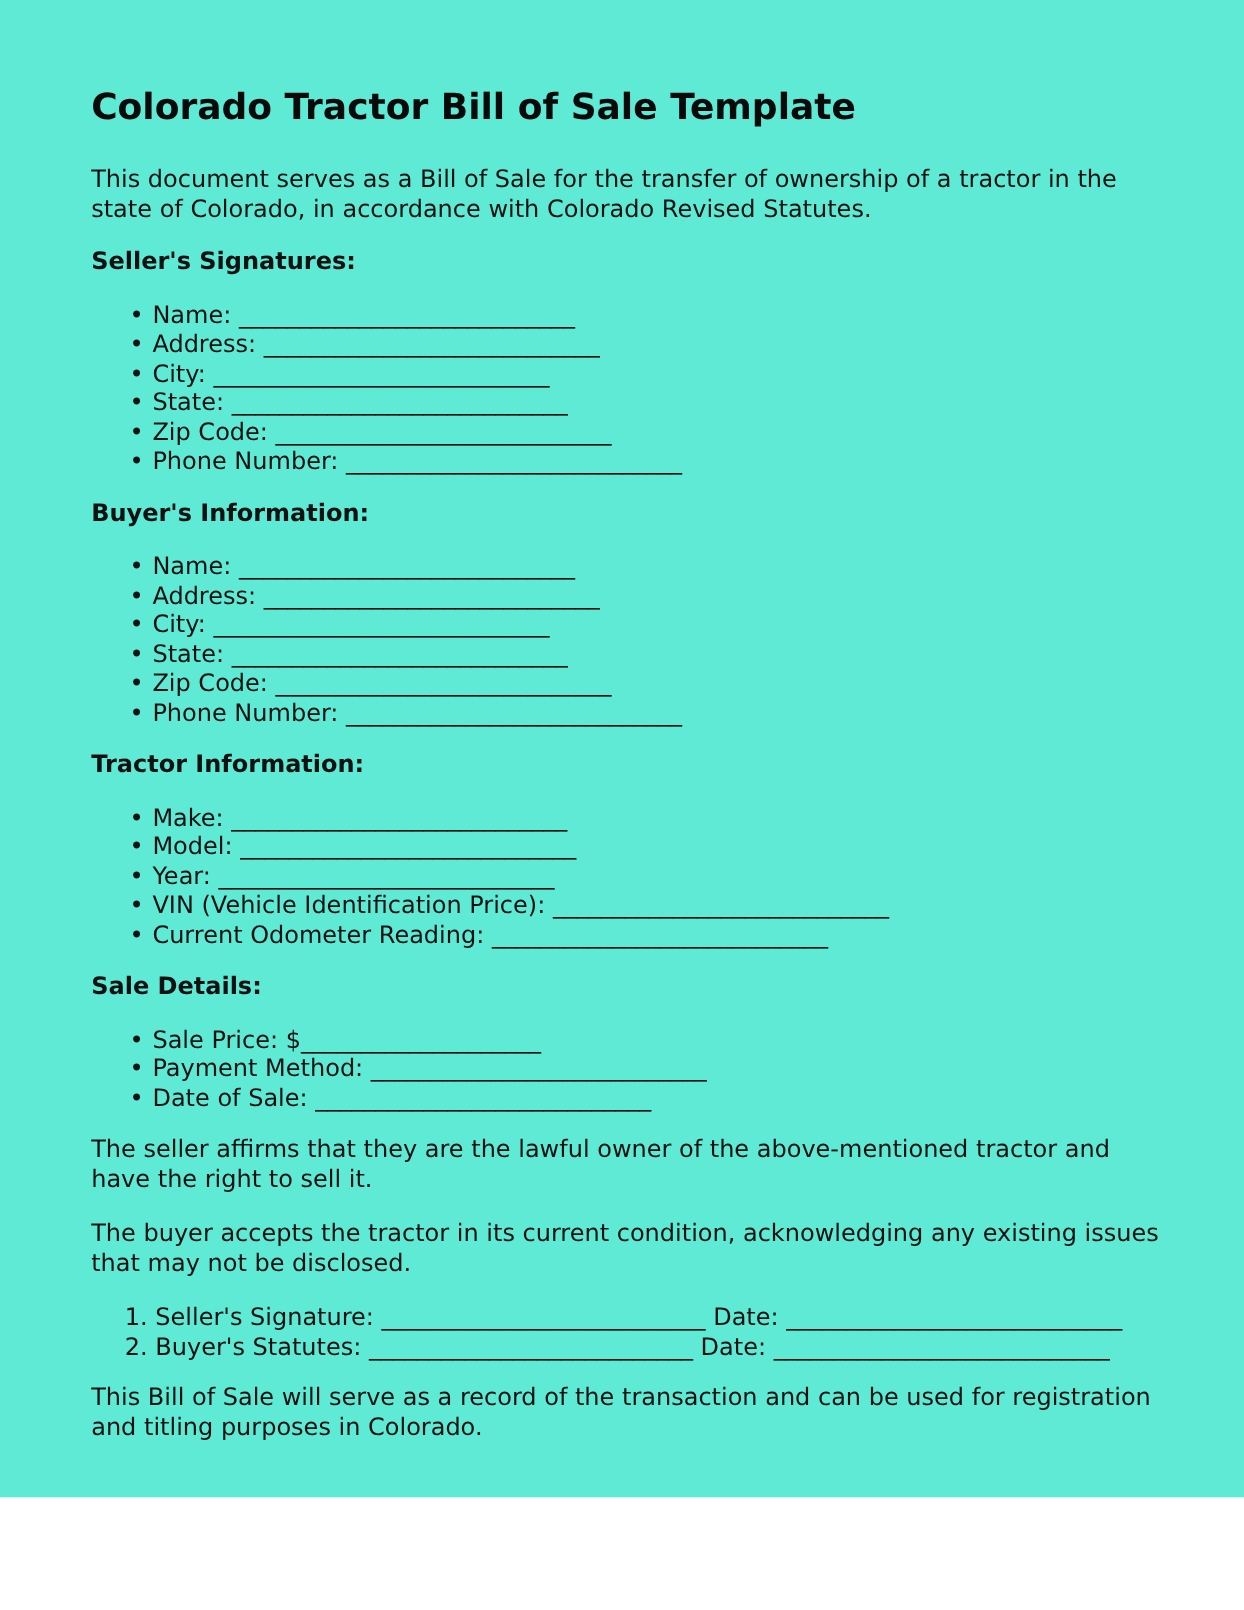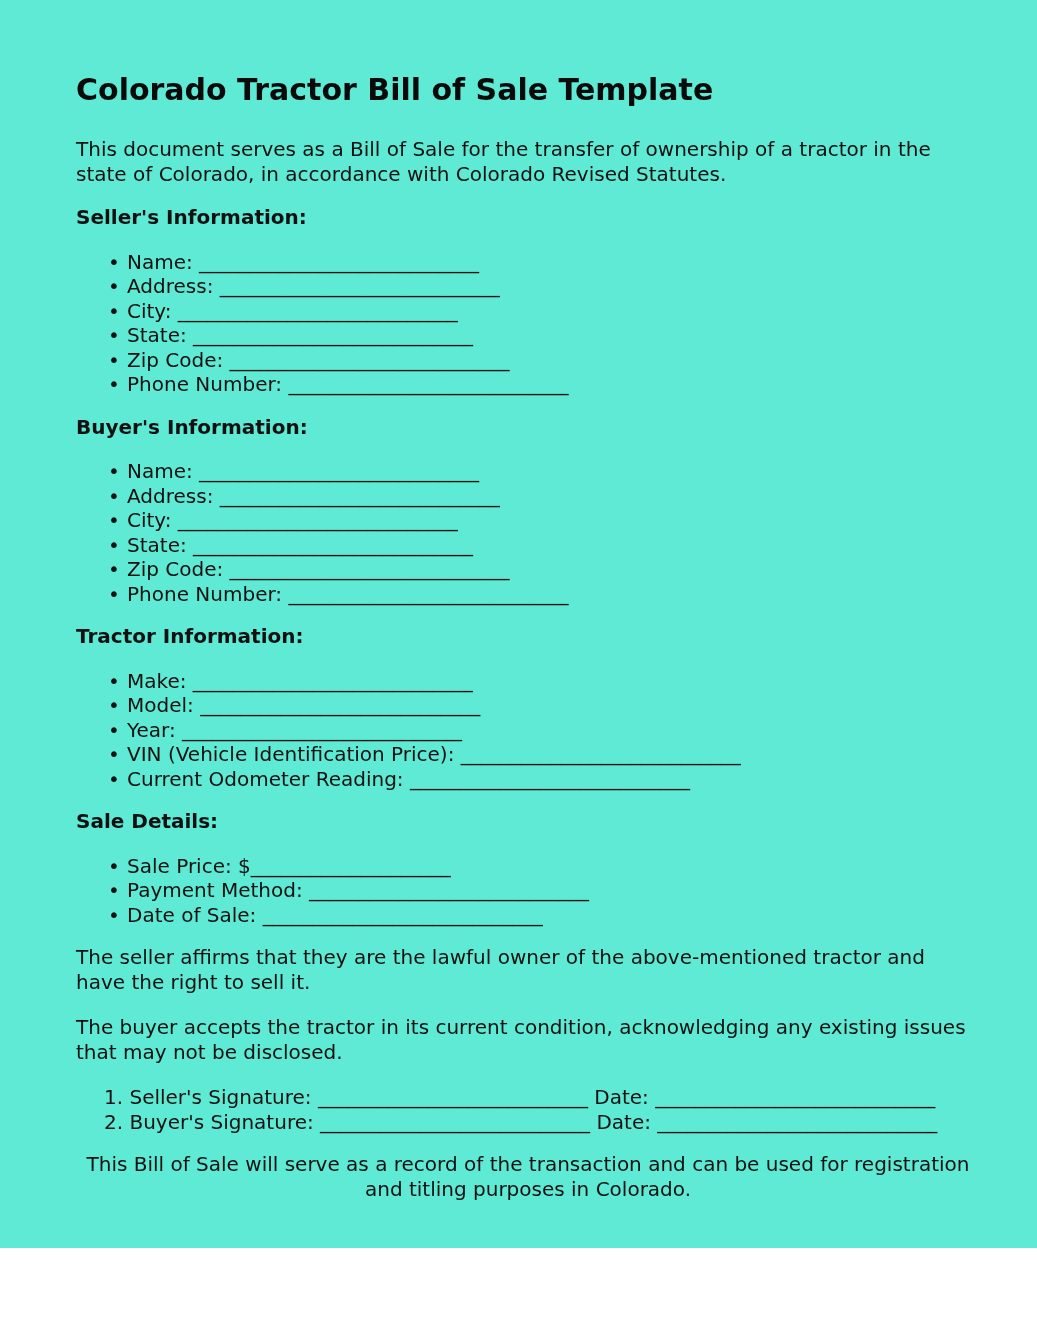--- a/index.html
+++ b/index.html
@@ -46,21 +46,21 @@
     top: 0;
   }
   .blank-line { white-space: nowrap; letter-spacing: 0; text-align: center; }
   p.para { margin: 0 0 21px 0; }
   ol.sig-list {
     list-style: none;
     margin: 0 0 18px 0;
     padding: 0 0 0 28px;
   }
   ol.sig-list li { line-height: 24.5px; white-space: nowrap; }
-  p.closing { margin: 0; text-align: center; }
+  p.closing { margin: 0; }
   .watermark {
     position: absolute;
     left: 25px;
     top: 1268px;
     font-family: "Liberation Mono", "DejaVu Sans Mono", monospace;
     font-size: 60px;
     line-height: 46px;
     color: #6e6e6e;
     letter-spacing: 1px;
     white-space: nowrap;
@@ -68,21 +68,21 @@
 </style>
 </head>
 <body>
 
 <div class="page">
 
   <h1 class="doc-title">Colorado Tractor Bill of Sale Template</h1>
 
   <p class="intro">This document serves as a Bill of Sale for the transfer of ownership of a tractor in the state of Colorado, in accordance with Colorado Revised Statutes.</p>
 
-  <h2 class="section-heading">Seller's Information:</h2>
+  <h2 class="section-heading">Seller's Signatures:</h2>
   <ul class="fields">
     <li><span class="lbl">Name: </span><span class="blank-line">____________________________</span></li>
     <li><span class="lbl">Address: </span><span class="blank-line">____________________________</span></li>
     <li><span class="lbl">City: </span><span class="blank-line">____________________________</span></li>
     <li><span class="lbl">State: </span><span class="blank-line">____________________________</span></li>
     <li><span class="lbl">Zip Code: </span><span class="blank-line">____________________________</span></li>
     <li><span class="lbl">Phone Number: </span><span class="blank-line">____________________________</span></li>
   </ul>
 
   <h2 class="section-heading">Buyer's Information:</h2>
@@ -113,21 +113,21 @@
 
   <p class="para">The seller affirms that they are the lawful owner of the above-mentioned tractor and have the right to sell it.</p>
 
   <p class="para">The buyer accepts the tractor in its current condition, acknowledging any existing issues that may not be disclosed.</p>
 
   <ol class="sig-list">
     <li><span>1.</span>
       <span class="lbl">Seller's Signature: </span><span class="blank-line">___________________________</span>
       <span class="lbl">Date: </span><span class="blank-line">____________________________</span></li>
     <li><span>2.</span>
-      <span class="lbl">Buyer's Signature: </span><span class="blank-line">___________________________</span>
+      <span class="lbl">Buyer's Statutes: </span><span class="blank-line">___________________________</span>
       <span class="lbl">Date: </span><span class="blank-line">____________________________</span></li>
   </ol>
 
   <p class="closing">This Bill of Sale will serve as a record of the transaction and can be used for registration and titling purposes in Colorado.</p>
 
   <div class="watermark">web-learn.org</div>
 
 </div>
 
 </body></html>

